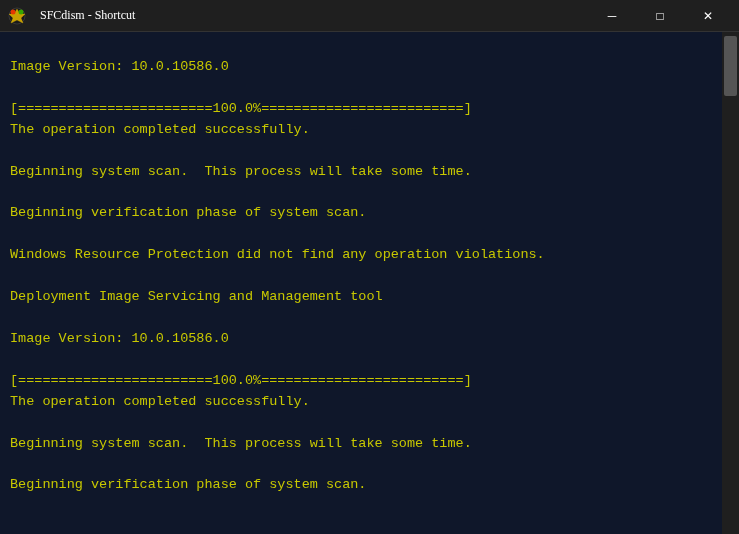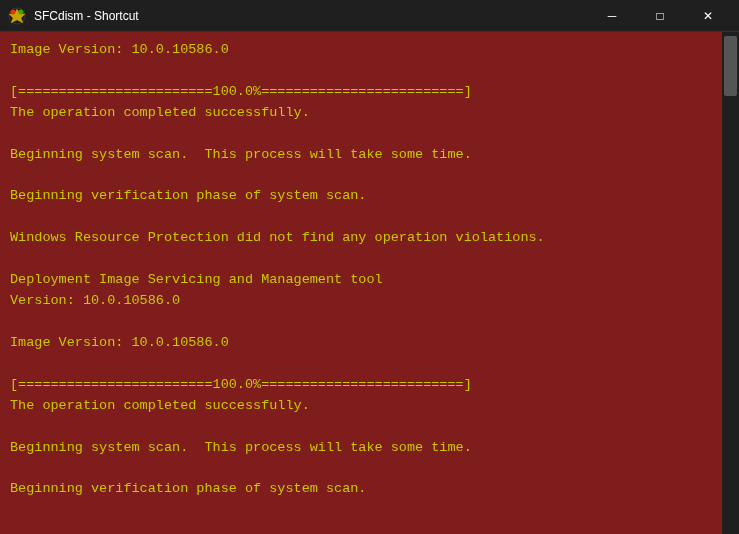--- a/index.html
+++ b/index.html
@@ -36,22 +36,23 @@
       width: 18px;
       height: 18px;
       display: flex;
       align-items: center;
       justify-content: center;
       font-size: 14px;
     }
 
     .title-bar-title {
       color: #ffffff;
-      font-family: Liberation Sans, sans-serif;
+      font-family: Liberation Serif, serif;
       font-size: 12px;
+      margin-left: 6px;
     }
 
     .title-bar-controls {
       display: flex;
       gap: 2px;
     }
 
     .title-btn {
       width: 46px;
       height: 32px;
@@ -64,22 +65,22 @@
       font-family: 'Segoe UI', sans-serif;
     }
 
     .terminal-container {
       display: flex;
       height: calc(534px - 32px);
     }
 
     .terminal-content {
       flex: 1;
-      background: #7f1d1d;
-      padding: 8px 10px;
+      background: #0f172a;
+      padding: 25px 10px;
       overflow-y: auto;
       color: #c8c800;
       font-size: 13.5px;
       line-height: 1.55;
       font-family: 'Courier New', Courier, monospace;
     }
 
     .terminal-content p {
       white-space: pre;
     }
@@ -134,21 +135,20 @@
       <p class="line">[========================100.0%=========================]</p>
       <p class="line">The operation completed successfully.</p>
       <p class="line"></p>
       <p class="line">Beginning system scan.  This process will take some time.</p>
       <p class="line"></p>
       <p class="line">Beginning verification phase of system scan.</p>
       <p class="line"></p>
       <p class="line">Windows Resource Protection did not find any operation violations.</p>
       <p class="line"></p>
       <p class="line">Deployment Image Servicing and Management tool</p>
-      <p class="line">Version: 10.0.10586.0</p>
       <p class="line"></p>
       <p class="line">Image Version: 10.0.10586.0</p>
       <p class="line"></p>
       <p class="line">[========================100.0%=========================]</p>
       <p class="line">The operation completed successfully.</p>
       <p class="line"></p>
       <p class="line">Beginning system scan.  This process will take some time.</p>
       <p class="line"></p>
       <p class="line">Beginning verification phase of system scan.</p>
     </div>

